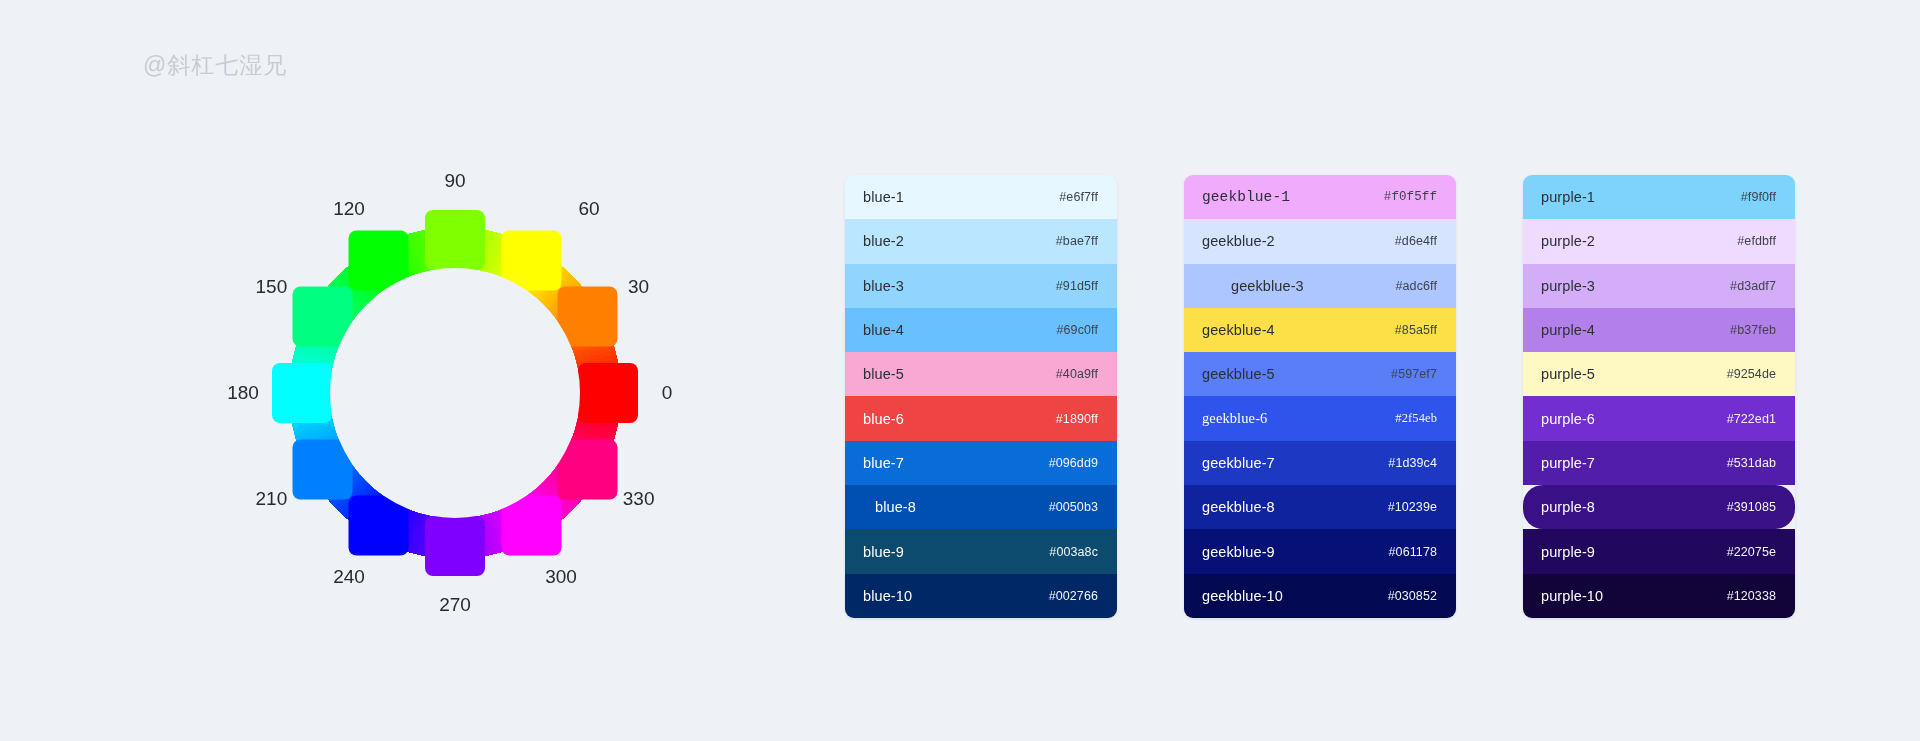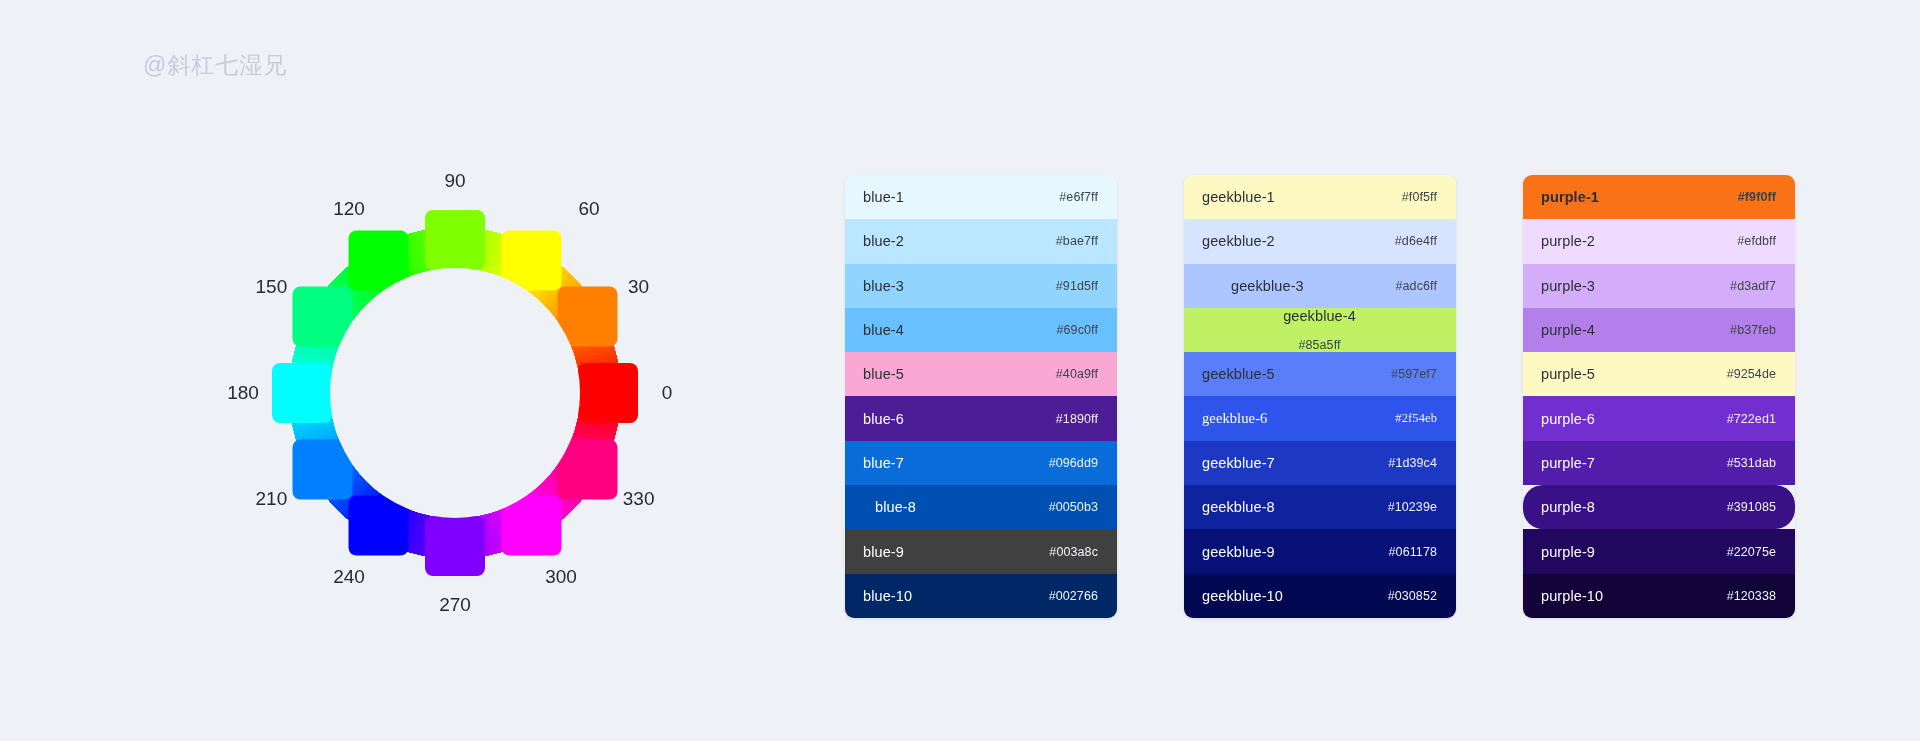--- a/index.html
+++ b/index.html
@@ -376,55 +376,55 @@
         <span class="swatch-hex">#91d5ff</span>
       </div>
       <div class="swatch-row light" style="background: rgb(105, 192, 255);">
         <span class="swatch-name">blue-4</span>
         <span class="swatch-hex">#69c0ff</span>
       </div>
       <div class="swatch-row light" style="background: #f9a8d4;">
         <span class="swatch-name">blue-5</span>
         <span class="swatch-hex">#40a9ff</span>
       </div>
-      <div class="swatch-row dark" style="background: #4c1d95; gap: 8px;">
+      <div class="swatch-row dark" style="background: #ef4444; gap: 8px;">
         <span class="swatch-name">blue-6</span>
         <span class="swatch-hex">#1890ff</span>
       </div>
       <div class="swatch-row dark" style="background: rgb(9, 109, 217);">
         <span class="swatch-name">blue-7</span>
         <span class="swatch-hex">#096dd9</span>
       </div>
       <div class="swatch-row dark" style="background: rgb(0, 80, 179); padding-left: 30px;">
         <span class="swatch-name">blue-8</span>
         <span class="swatch-hex">#0050b3</span>
       </div>
-      <div class="swatch-row dark" style="background: #404040;">
+      <div class="swatch-row dark" style="background: #0c4a6e;">
         <span class="swatch-name">blue-9</span>
         <span class="swatch-hex">#003a8c</span>
       </div>
       <div class="swatch-row dark" style="background: rgb(0, 39, 102);">
         <span class="swatch-name">blue-10</span>
         <span class="swatch-hex">#002766</span>
       </div>
     </div>
     <div class="palette-card">
-      <div class="swatch-row light" style="background: #fef9c3;">
+      <div class="swatch-row light" style="background: #f0abfc; font-family: Liberation Mono, monospace;">
         <span class="swatch-name">geekblue-1</span>
         <span class="swatch-hex">#f0f5ff</span>
       </div>
       <div class="swatch-row light" style="background: rgb(214, 228, 255);">
         <span class="swatch-name">geekblue-2</span>
         <span class="swatch-hex">#d6e4ff</span>
       </div>
       <div class="swatch-row light" style="background: rgb(173, 198, 255); padding-left: 47px;">
         <span class="swatch-name">geekblue-3</span>
         <span class="swatch-hex">#adc6ff</span>
       </div>
-      <div class="swatch-row light" style="background: #bef264; flex-direction: column;">
+      <div class="swatch-row light" style="background: #fde047;">
         <span class="swatch-name">geekblue-4</span>
         <span class="swatch-hex">#85a5ff</span>
       </div>
       <div class="swatch-row light" style="background: rgb(89, 126, 247);">
         <span class="swatch-name">geekblue-5</span>
         <span class="swatch-hex">#597ef7</span>
       </div>
       <div class="swatch-row dark" style="background: rgb(47, 84, 235); font-family: Liberation Serif, serif;">
         <span class="swatch-name">geekblue-6</span>
         <span class="swatch-hex">#2f54eb</span>
@@ -440,21 +440,21 @@
       <div class="swatch-row dark" style="background: rgb(6, 17, 120);">
         <span class="swatch-name">geekblue-9</span>
         <span class="swatch-hex">#061178</span>
       </div>
       <div class="swatch-row dark" style="background: rgb(3, 8, 82);">
         <span class="swatch-name">geekblue-10</span>
         <span class="swatch-hex">#030852</span>
       </div>
     </div>
     <div class="palette-card">
-      <div class="swatch-row light" style="background: #f97316; font-weight: bold;">
+      <div class="swatch-row light" style="background: #7dd3fc;">
         <span class="swatch-name">purple-1</span>
         <span class="swatch-hex">#f9f0ff</span>
       </div>
       <div class="swatch-row light" style="background: rgb(239, 219, 255);">
         <span class="swatch-name">purple-2</span>
         <span class="swatch-hex">#efdbff</span>
       </div>
       <div class="swatch-row light" style="background: rgb(211, 173, 247);">
         <span class="swatch-name">purple-3</span>
         <span class="swatch-hex">#d3adf7</span>

